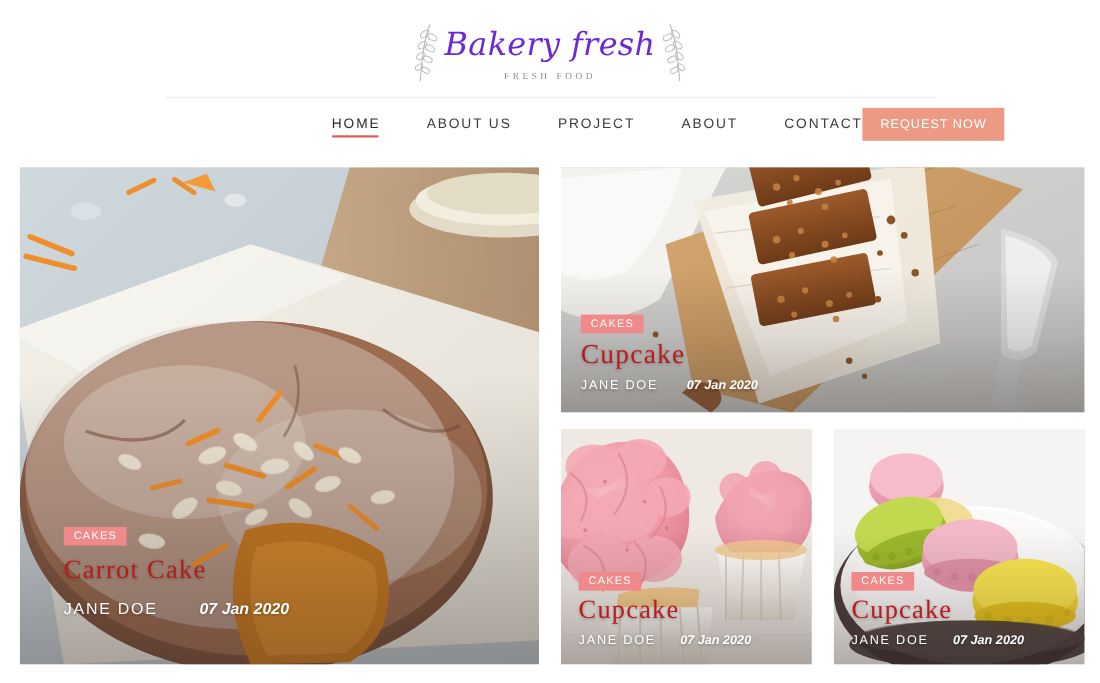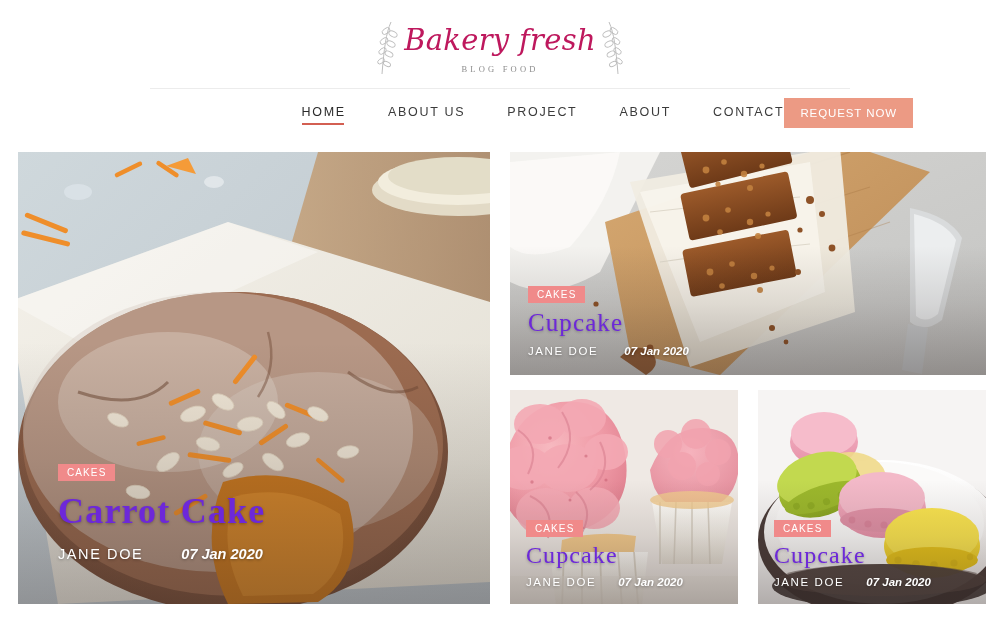--- a/index.html
+++ b/index.html
@@ -49,21 +49,21 @@
     flex-direction: column;
     align-items: center;
     justify-content: center;
   }
 
   .logo-script {
     font-family: "DejaVu Serif", serif;
     font-style: italic;
     font-size: 29px;
     line-height: 34px;
-    color: #be185d;
+    color: #6d28d9;
     letter-spacing: .3px;
     white-space: nowrap;
   }
 
   .logo-sub {
     font-family: "Liberation Serif", serif;
     font-size: 8.5px;
     letter-spacing: 3.2px;
     color: #8d8d8d;
     margin-top: 7px;
@@ -178,21 +178,21 @@
     background: #f08a8a;
     color: #ffffff;
     font-size: 10px;
     letter-spacing: 1.1px;
     padding: 3px 9px 3px 9px;
     white-space: nowrap;
   }
 
   .card-title {
     font-family: "Liberation Serif", serif;
-    color: #6d28d9;
+    color: #b91c1c;
     white-space: nowrap;
     text-shadow: 0 1px 3px rgba(0,0,0,.28);
   }
 
   .meta {
     display: flex;
     align-items: center;
     color: #ffffff;
     text-shadow: 0 1px 3px rgba(0,0,0,.32);
     white-space: nowrap;
@@ -203,21 +203,21 @@
   }
 
   .meta-date {
     font-style: italic;
     font-family: "Liberation Sans", sans-serif;
     font-weight: bold;
   }
 
   
   .card-hero .caption { left: 40px; bottom: 42px; }
-  .card-hero .card-title { font-size: 36px; letter-spacing: 1.2px; margin: 9px 0 14px 0; font-weight: bold; }
+  .card-hero .card-title { font-size: 24px; letter-spacing: 1.2px; margin: 9px 0 14px 0; }
   .card-hero .meta { font-size: 14.5px; }
   .card-hero .meta-date { margin-left: 38px; }
 
   
   .card-top .caption { left: 18px; bottom: 18px; }
   .card-top .card-title { font-size: 25px; letter-spacing: 1.1px; margin: 6px 0 8px 0; }
   .card-top .meta { font-size: 11.5px; }
   .card-top .meta-date { margin-left: 26px; }
 
   
@@ -241,21 +241,21 @@
         <ellipse cx="10" cy="22" rx="4.4" ry="2.6" fill="none" stroke="#9a9a9a" stroke-width=".9" transform="rotate(-38 10 22)"></ellipse>
         <ellipse cx="17" cy="25" rx="4.4" ry="2.6" fill="none" stroke="#9a9a9a" stroke-width=".9" transform="rotate(28 17 25)"></ellipse>
         <ellipse cx="8.5" cy="32" rx="4.2" ry="2.5" fill="none" stroke="#9a9a9a" stroke-width=".9" transform="rotate(-38 8.5 32)"></ellipse>
         <ellipse cx="15" cy="35" rx="4.2" ry="2.5" fill="none" stroke="#9a9a9a" stroke-width=".9" transform="rotate(28 15 35)"></ellipse>
         <ellipse cx="7" cy="42" rx="3.8" ry="2.2" fill="none" stroke="#9a9a9a" stroke-width=".9" transform="rotate(-38 7 42)"></ellipse>
         <ellipse cx="13" cy="45" rx="3.8" ry="2.2" fill="none" stroke="#9a9a9a" stroke-width=".9" transform="rotate(28 13 45)"></ellipse>
       </svg>
 
       <div class="logo-text-wrap">
         <div class="logo-script">Bakery fresh</div>
-        <div class="logo-sub">BLOG FOOD</div>
+        <div class="logo-sub">FRESH FOOD</div>
       </div>
 
       <svg class="logo-sprig right" viewBox="0 0 26 58">
         <path d="M9 3 C14 14, 16 30, 18 55" stroke="#9a9a9a" stroke-width="1" fill="none"></path>
         <ellipse cx="14" cy="12" rx="4.4" ry="2.6" fill="none" stroke="#9a9a9a" stroke-width=".9" transform="rotate(38 14 12)"></ellipse>
         <ellipse cx="7" cy="15" rx="4.4" ry="2.6" fill="none" stroke="#9a9a9a" stroke-width=".9" transform="rotate(-28 7 15)"></ellipse>
         <ellipse cx="16" cy="22" rx="4.4" ry="2.6" fill="none" stroke="#9a9a9a" stroke-width=".9" transform="rotate(38 16 22)"></ellipse>
         <ellipse cx="9" cy="25" rx="4.4" ry="2.6" fill="none" stroke="#9a9a9a" stroke-width=".9" transform="rotate(-28 9 25)"></ellipse>
         <ellipse cx="17.5" cy="32" rx="4.2" ry="2.5" fill="none" stroke="#9a9a9a" stroke-width=".9" transform="rotate(38 17.5 32)"></ellipse>
         <ellipse cx="11" cy="35" rx="4.2" ry="2.5" fill="none" stroke="#9a9a9a" stroke-width=".9" transform="rotate(-28 11 35)"></ellipse>

